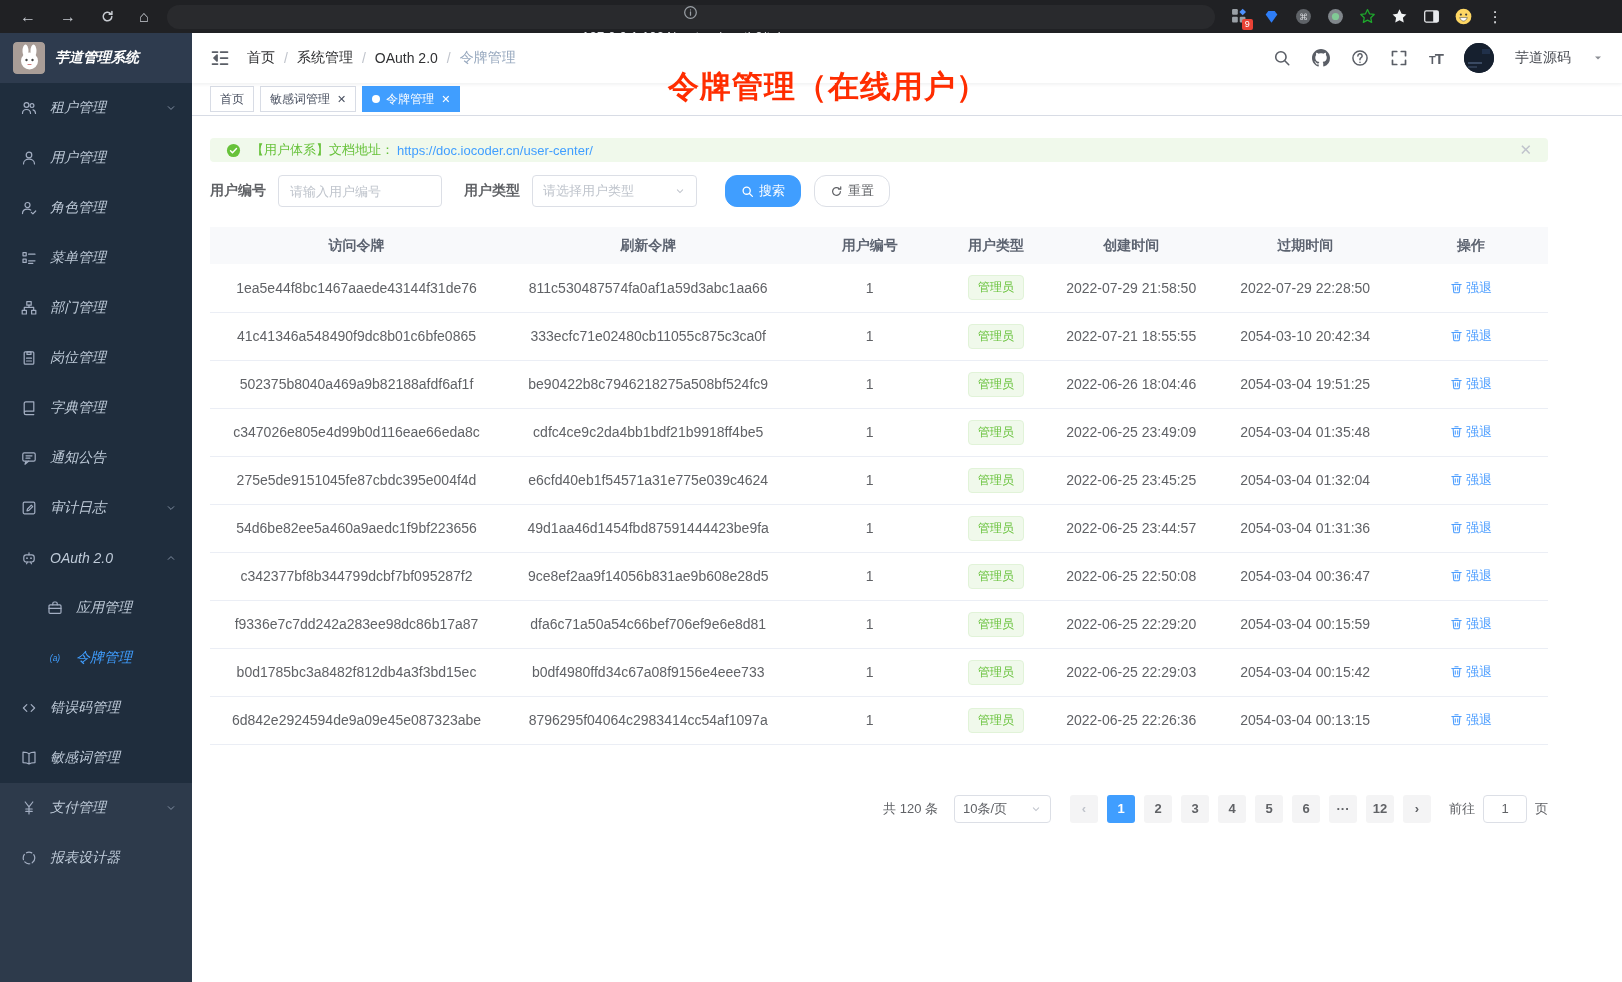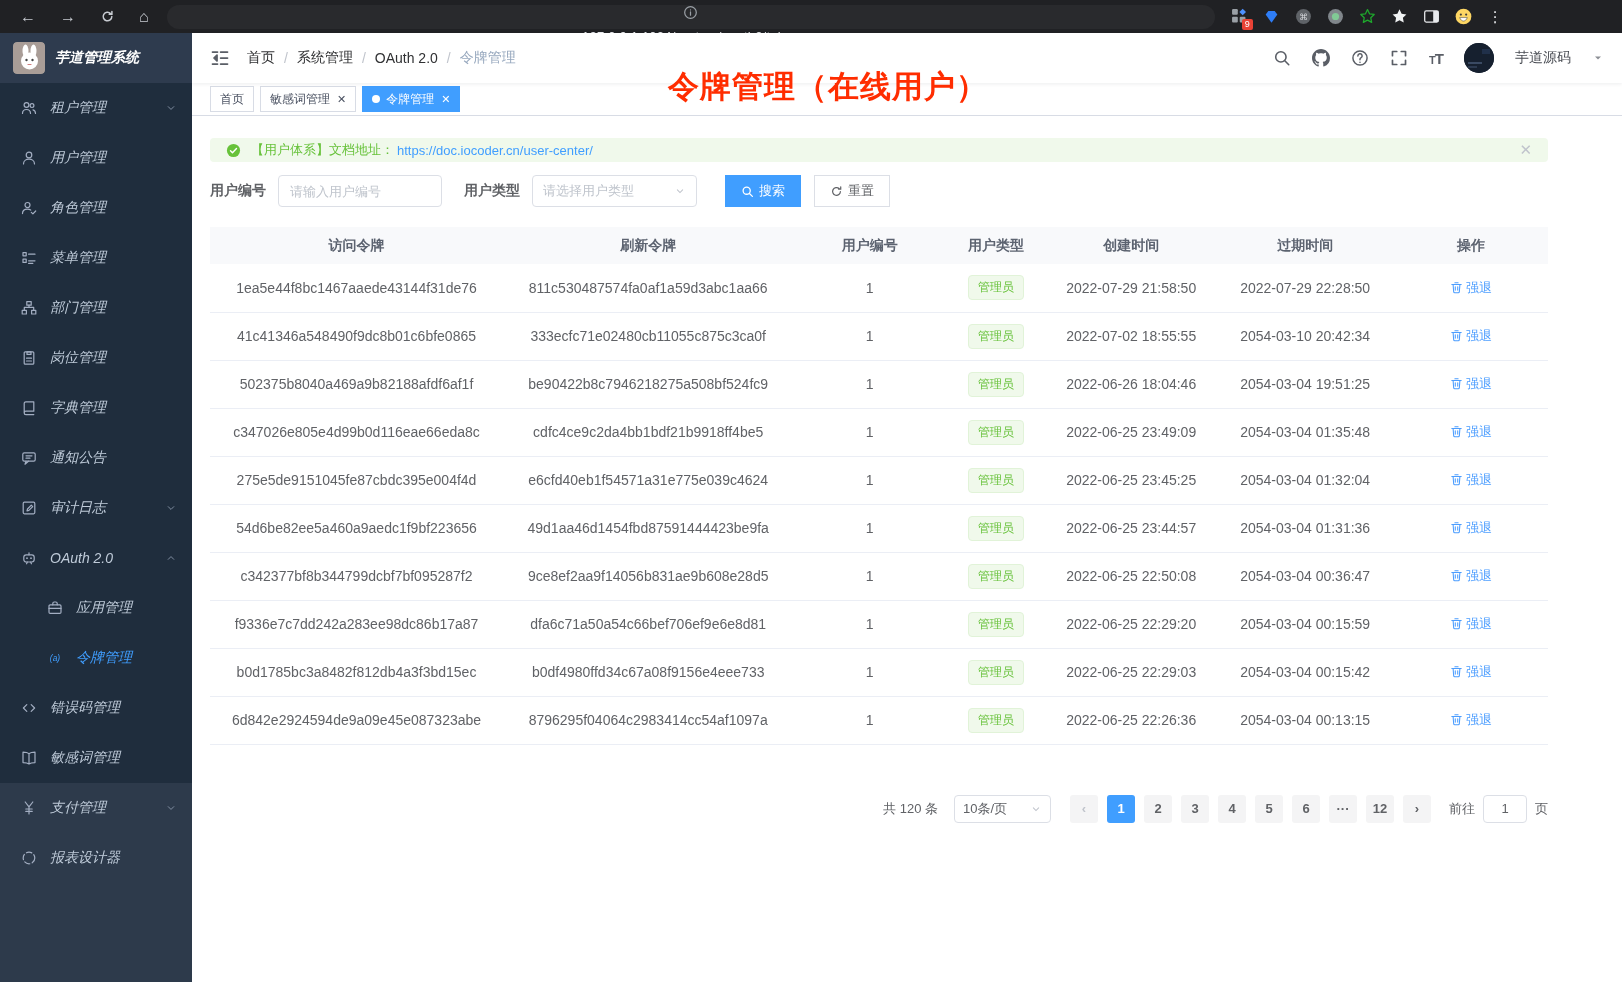--- a/index.html
+++ b/index.html
@@ -70,21 +70,21 @@
   .alert .chk svg { width:15px; height:15px; }
   .alert a { color:#409eff; text-decoration:none; margin-left:3px; cursor:pointer; }
   .alert .close { margin-left:auto; color:#c0c4cc; font-size:15px; cursor:pointer; }
 
   .filters { display:flex; align-items:center; margin-top:13px; font-size:14px; }
   .f-label { font-weight:700; color:#606266; margin-right:12px; }
   .f-input { width:164px; height:32px; border:1px solid #dcdfe6; border-radius:4px; padding:0 11px; font-size:13px; color:#606266; margin-right:22px; outline:none; }
   .f-input::placeholder { color:#bfc4cc; }
   .f-select { width:165px; height:32px; border:1px solid #dcdfe6; border-radius:4px; display:flex; align-items:center; justify-content:space-between; padding:0 10px; color:#bfc4cc; font-size:13px; margin-right:28px; cursor:pointer; }
   .f-select .caret { color:#c0c4cc; }
-  .btn { height:32px; border-radius:0; display:inline-flex; align-items:center; gap:5px; font-size:13px; padding:0 15px; cursor:pointer; border:1px solid #dcdfe6; background:#fff; color:#606266; }
+  .btn { height:32px; border-radius:12px; display:inline-flex; align-items:center; gap:5px; font-size:13px; padding:0 15px; cursor:pointer; border:1px solid #dcdfe6; background:#fff; color:#606266; }
   .btn svg { width:13px; height:13px; }
   .btn.primary { background:#409eff; border-color:#409eff; color:#fff; margin-right:13px; }
 
   table.grid { width:100%; border-collapse:collapse; margin-top:20px; table-layout:fixed; }
   .grid th { height:37px; background:#f8f9fb; color:#5c6370; font-size:14px; font-weight:700; }
   .grid td { height:48px; text-align:center; font-size:14px; color:#606266; border-bottom:1px solid #ebeef5; overflow:hidden; white-space:nowrap; }
   .badge { display:inline-block; padding:3px 9px; font-size:12px; color:#67c23a; background:#f0f9eb; border:1px solid #e1f3d8; border-radius:4px; }
   .action { color:#4b9dff; font-size:13px; display:inline-flex; align-items:center; gap:3px; cursor:pointer; text-decoration:none; }
   .action svg { width:13px; height:13px; }
 
@@ -544,21 +544,21 @@
                 </span>
         <span class="a-label">强退</span>
       </a>
     </td>
   </tr>
           <tr>
     <td>41c41346a548490f9dc8b01c6bfe0865</td>
     <td>333ecfc71e02480cb11055c875c3ca0f</td>
     <td>1</td>
     <td><span class="badge">管理员</span></td>
-    <td>2022-07-02 18:55:55</td>
+    <td>2022-07-21 18:55:55</td>
     <td>2054-03-10 20:42:34</td>
     <td>
       <a class="action">
         <span>
                   <svg viewBox="0 0 16 16" fill="none" stroke="currentColor" stroke-width="1.3" stroke-linecap="round" stroke-linejoin="round">
                     <path d="M6 2.2h4M2.2 4.2h11.6M3.8 4.2l.7 8.9a1.4 1.4 0 0 0 1.4 1.3h4.2a1.4 1.4 0 0 0 1.4-1.3l.7-8.9M6.5 7v4.2M9.5 7v4.2"></path>
                   </svg>
                 </span>
         <span class="a-label">强退</span>
       </a>

